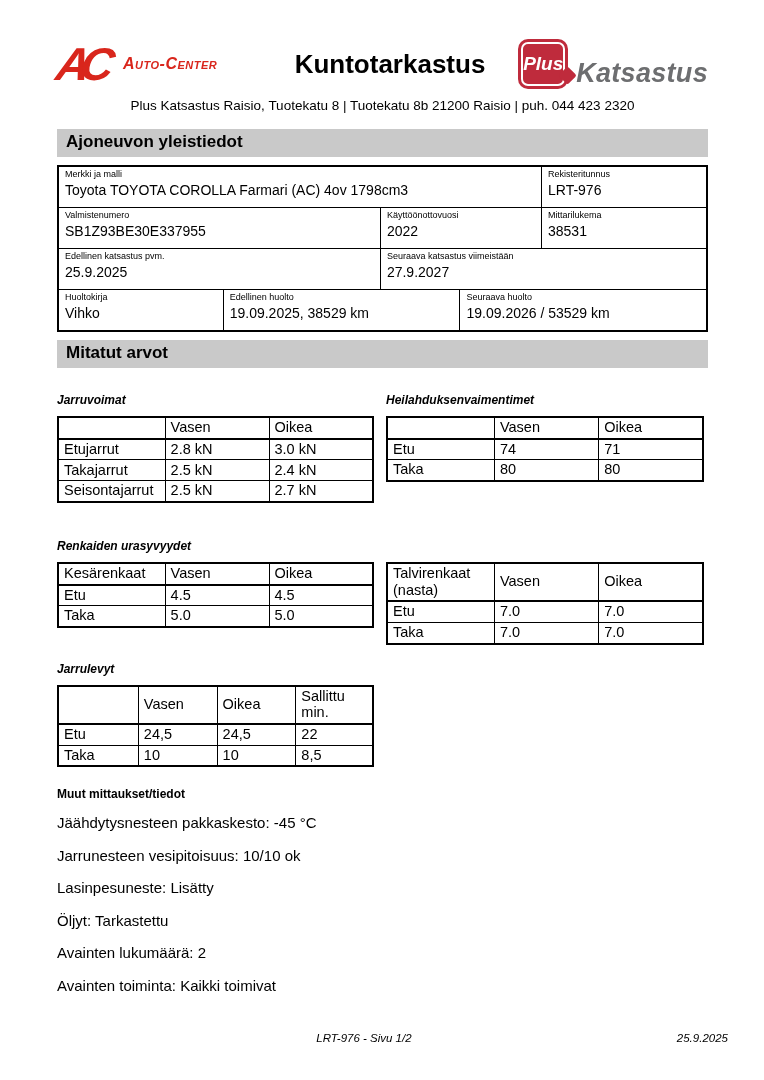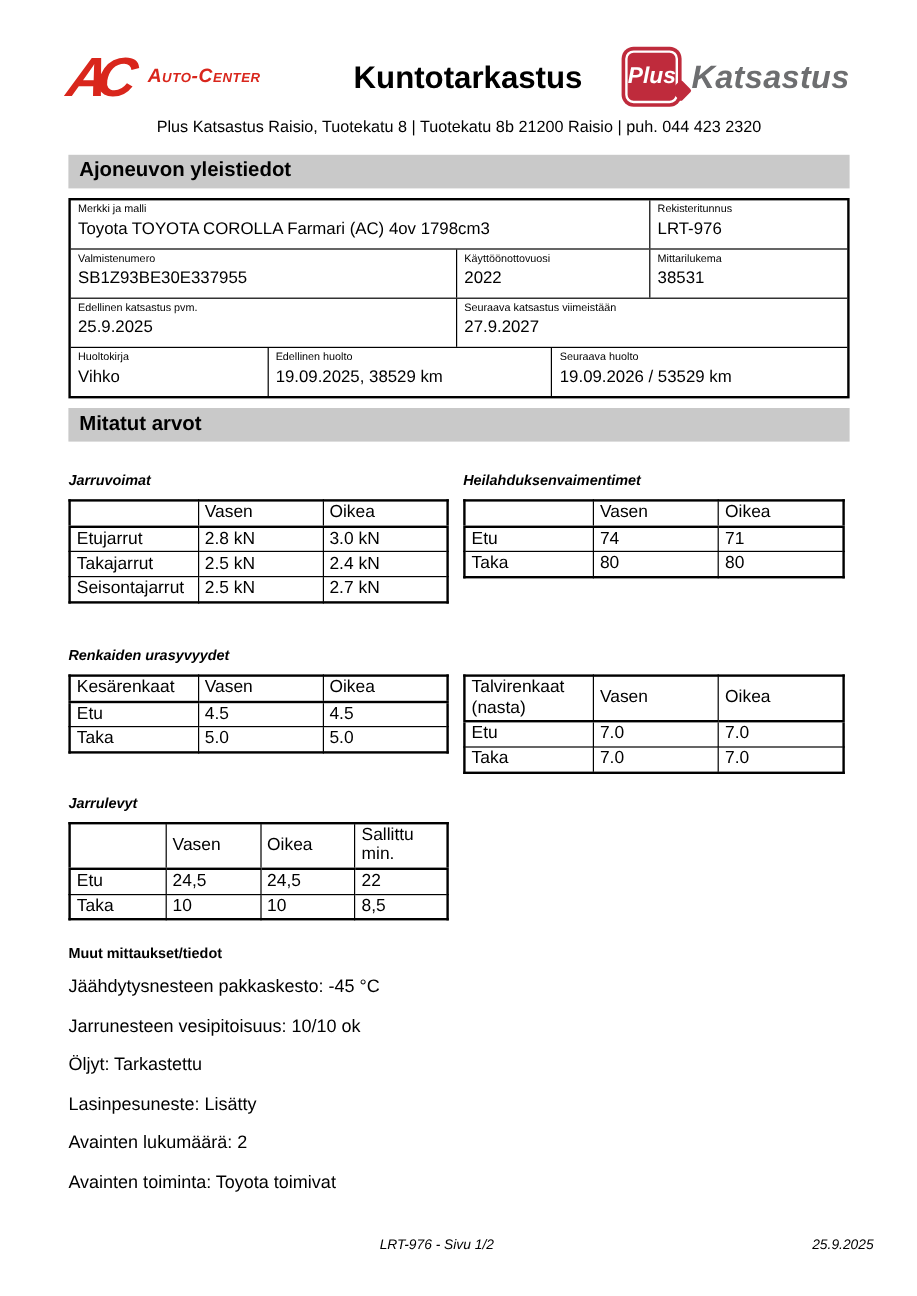--- a/index.html
+++ b/index.html
@@ -25,21 +25,21 @@
     color: var(--ac-red); letter-spacing: -0.20em;
     transform: skewX(-10deg); line-height: 1; padding-right: 8px;
   }
   .ac-text {
     font-size: 16px; font-weight: bold; font-style: italic;
     font-variant-caps: small-caps;
     color: var(--ac-red); margin-left: 10px; letter-spacing: 0.5px;
     white-space: nowrap;
   }
   .doc-title { font-size: 26px; font-weight: bold; text-align: center; flex: 0 0 auto; }
-  .plus-logo { display: flex; align-items: center; width: 185px; justify-content: flex-end; }
+  .plus-logo { display: flex; align-items: flex-end; width: 185px; justify-content: flex-end; }
   .plus-badge {
     position: relative; width: 50px; height: 50px;
     background: var(--plus-red); border-radius: 10px;
     display: flex; align-items: center; justify-content: center;
     flex: 0 0 auto;
   }
   .plus-badge::before {
     content: ""; position: absolute; inset: 3px;
     border: 2px solid #fff; border-radius: 7px;
   }
@@ -310,24 +310,24 @@
           </table>
       </div>
       <div class="meas-col-r"></div>
     </div>
 
     <div class="muut-block">
       <div class="muut-title">Muut mittaukset/tiedot</div>
       <div class="muut-lines">
         <div class="muut-line">Jäähdytysnesteen pakkaskesto: -45 °C</div>
         <div class="muut-line">Jarrunesteen vesipitoisuus: 10/10 ok</div>
+        <div class="muut-line">Lasinpesuneste: Lisätty</div>
         <div class="muut-line">Öljyt: Tarkastettu</div>
-        <div class="muut-line">Lasinpesuneste: Lisätty</div>
         <div class="muut-line">Avainten lukumäärä: 2</div>
-        <div class="muut-line">Avainten toiminta: Toyota toimivat</div>
+        <div class="muut-line">Avainten toiminta: Kaikki toimivat</div>
       </div>
     </div>
 
   </div>
 
   <div class="footer">
     <span class="footer-center">LRT-976 - Sivu 1/2</span>
     <span class="footer-right">25.9.2025</span>
   </div>
 </div>

